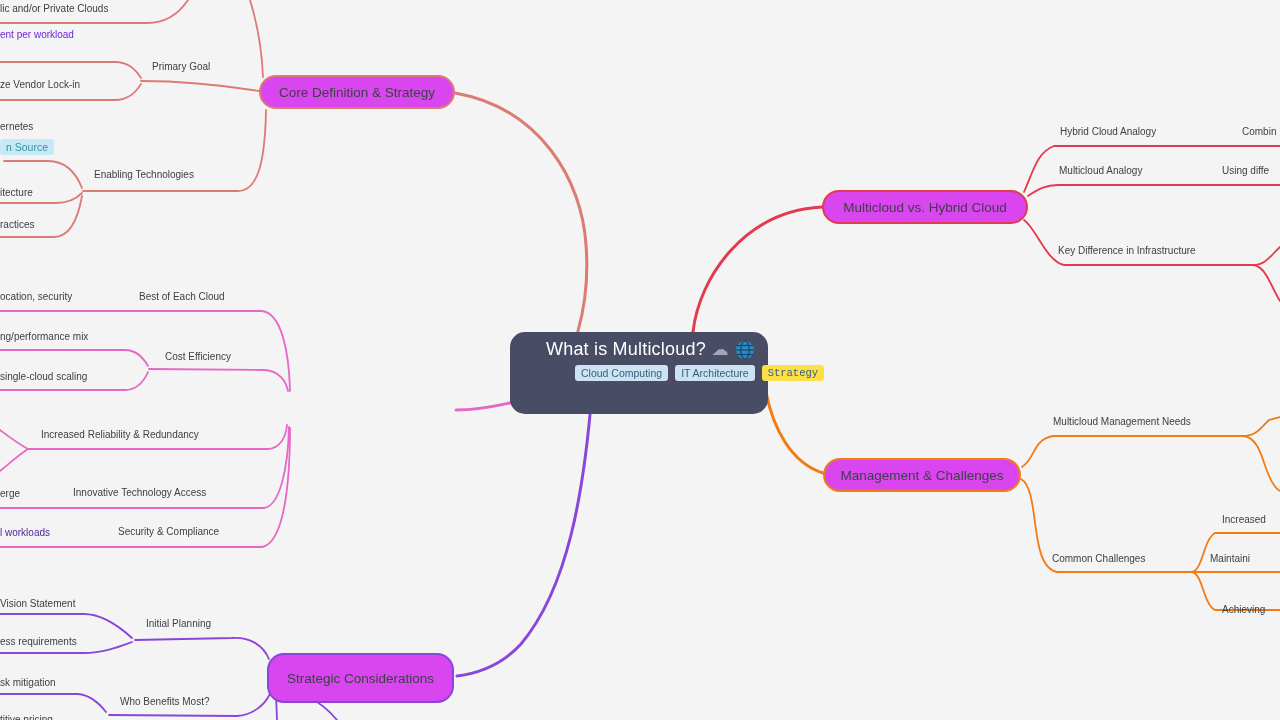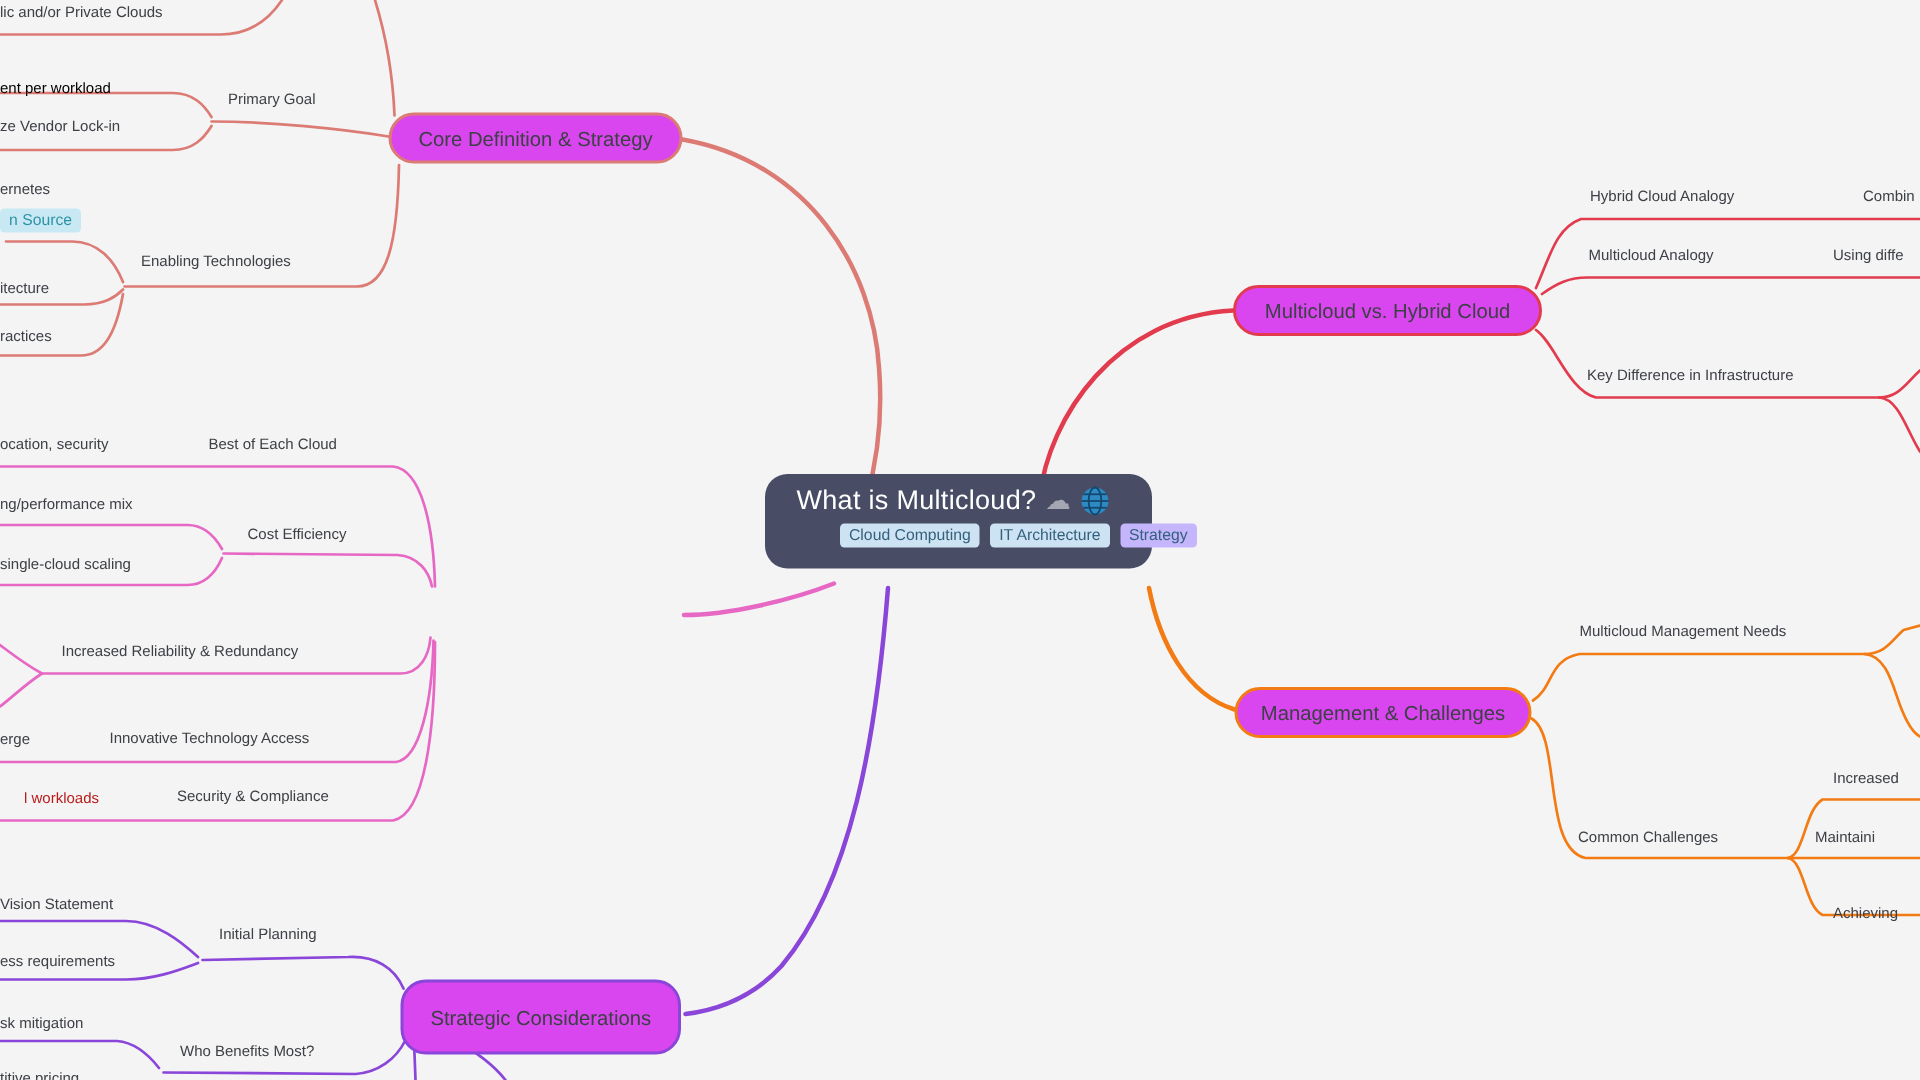--- a/index.html
+++ b/index.html
@@ -17,22 +17,22 @@
   .pill{
     position:absolute;background:#d946ef;border:2.2px solid #999;
     border-radius:17px;display:flex;align-items:center;justify-content:center;
     font-size:13.5px;white-space:nowrap;box-sizing:border-box;z-index:2;
   }
   .chip{
     display:inline-block;border-radius:3px;padding:2px 6px;
     font-size:10.5px;line-height:12px;white-space:nowrap;
   }
   #center-node{
-    position:absolute;left:510px;top:316px;width:258px;height:63px;
-    border-radius:15px;box-sizing:border-box;padding:7px 0 0 21px;z-index:3;
+    position:absolute;left:510px;top:332px;width:258px;height:82px;
+    border-radius:15px;box-sizing:border-box;padding:7px 0 0 36px;z-index:3;
   }
   #center-title-row{display:flex;align-items:center;gap:6px;}
   #center-title{font-size:18px;letter-spacing:.2px;}
   #center-tags{display:flex;gap:7px;margin-top:5px;margin-left:29px;}
   .cloud-glyph{font-size:17px;opacity:.5;line-height:17px;}
   #leaf-tag-open-source{position:absolute;left:0;top:139px;}
 </style>
 </head>
 <body>
 
@@ -110,52 +110,52 @@
             <line x1="1" y1="10" x2="19" y2="10"></line>
             <line x1="2.2" y1="5.5" x2="17.8" y2="5.5"></line>
             <line x1="2.2" y1="14.5" x2="17.8" y2="14.5"></line>
           </g>
         </svg>
       </span>
     </div>
     <div id="center-tags">
       <span class="chip" style="background: rgb(205, 226, 242); color: rgb(51, 96, 124);">Cloud Computing</span>
       <span class="chip" style="background: rgb(205, 226, 242); color: rgb(51, 96, 124);">IT Architecture</span>
-      <span class="chip" style="background: #c4b5fd; color: rgb(51, 96, 124);">Strategy</span>
+      <span class="chip" style="background: #fde047; color: rgb(51, 96, 124); font-family: Liberation Mono, monospace;">Strategy</span>
     </div>
   </div>
 
   <div class="pill" style="left: 259px; top: 75px; width: 196px; height: 34px; border-color: rgb(220, 122, 116); color: rgb(61, 64, 69);">Core Definition &amp; Strategy</div>
 
   <div class="pill" style="left: 822px; top: 190px; width: 206px; height: 34px; border-color: rgb(226, 59, 77); color: rgb(61, 64, 69);">Multicloud vs. Hybrid Cloud</div>
 
 
   <div class="pill" style="left: 823px; top: 458px; width: 198px; height: 34px; border-color: rgb(243, 123, 19); color: rgb(61, 64, 69);">Management &amp; Challenges</div>
 
   <div class="pill" style="left: 267px; top: 653px; width: 187px; height: 50px; border-color: rgb(138, 69, 217); color: rgb(61, 64, 69);">Strategic Considerations</div>
 
   <div class="lbl" style="left: 0px; top: 1px; color: rgb(61, 64, 69);">lic and/or Private Clouds</div>
-  <div class="lbl" style="left: 0px; top: 52px; color: #000000;">ent per workload</div>
+  <div class="lbl" style="left: 0px; top: 27px; color: #6d28d9;">ent per workload</div>
   <div class="lbl" style="left: 152px; top: 59px; color: rgb(61, 64, 69);">Primary Goal</div>
   <div class="lbl" style="left: 0px; top: 77px; color: rgb(61, 64, 69);">ze Vendor Lock-in</div>
   <div class="lbl" style="left: 0px; top: 119px; color: rgb(61, 64, 69);">ernetes</div>
   <span class="chip" id="leaf-tag-open-source" style="background: rgb(200, 233, 243); color: rgb(46, 147, 168);">n Source</span>
   <div class="lbl" style="left: 94px; top: 167px; color: rgb(61, 64, 69);">Enabling Technologies</div>
   <div class="lbl" style="left: 0px; top: 185px; color: rgb(61, 64, 69);">itecture</div>
   <div class="lbl" style="left: 0px; top: 217px; color: rgb(61, 64, 69);">ractices</div>
 
   <div class="lbl" style="left: 0px; top: 289px; color: rgb(61, 64, 69);">ocation, security</div>
   <div class="lbl" style="left: 139px; top: 289px; color: rgb(61, 64, 69);">Best of Each Cloud</div>
   <div class="lbl" style="left: 0px; top: 329px; color: rgb(61, 64, 69);">ng/performance mix</div>
   <div class="lbl" style="left: 165px; top: 349px; color: rgb(61, 64, 69);">Cost Efficiency</div>
   <div class="lbl" style="left: 0px; top: 369px; color: rgb(61, 64, 69);">single-cloud scaling</div>
   <div class="lbl" style="left: 41px; top: 427px; color: rgb(61, 64, 69);">Increased Reliability &amp; Redundancy</div>
   <div class="lbl" style="left: 0px; top: 486px; color: rgb(61, 64, 69);">erge</div>
   <div class="lbl" style="left: 73px; top: 485px; color: rgb(61, 64, 69);">Innovative Technology Access</div>
-  <div class="lbl" style="left: 0px; top: 525px; color: #b91c1c; padding-left: 16px;">l workloads</div>
+  <div class="lbl" style="left: 0px; top: 525px; color: #4c1d95;">l workloads</div>
   <div class="lbl" style="left: 118px; top: 524px; color: rgb(61, 64, 69);">Security &amp; Compliance</div>
 
   <div class="lbl" style="left: 0px; top: 596px; color: rgb(61, 64, 69);">Vision Statement</div>
   <div class="lbl" style="left: 146px; top: 616px; color: rgb(61, 64, 69);">Initial Planning</div>
   <div class="lbl" style="left: 0px; top: 634px; color: rgb(61, 64, 69);">ess requirements</div>
   <div class="lbl" style="left: 0px; top: 675px; color: rgb(61, 64, 69);">sk mitigation</div>
   <div class="lbl" style="left: 120px; top: 694px; color: rgb(61, 64, 69);">Who Benefits Most?</div>
   <div class="lbl" style="left: 0px; top: 712px; color: rgb(61, 64, 69);">titive pricing</div>
 
   <div class="lbl" style="left: 1060px; top: 124px; color: rgb(61, 64, 69);">Hybrid Cloud Analogy</div>

